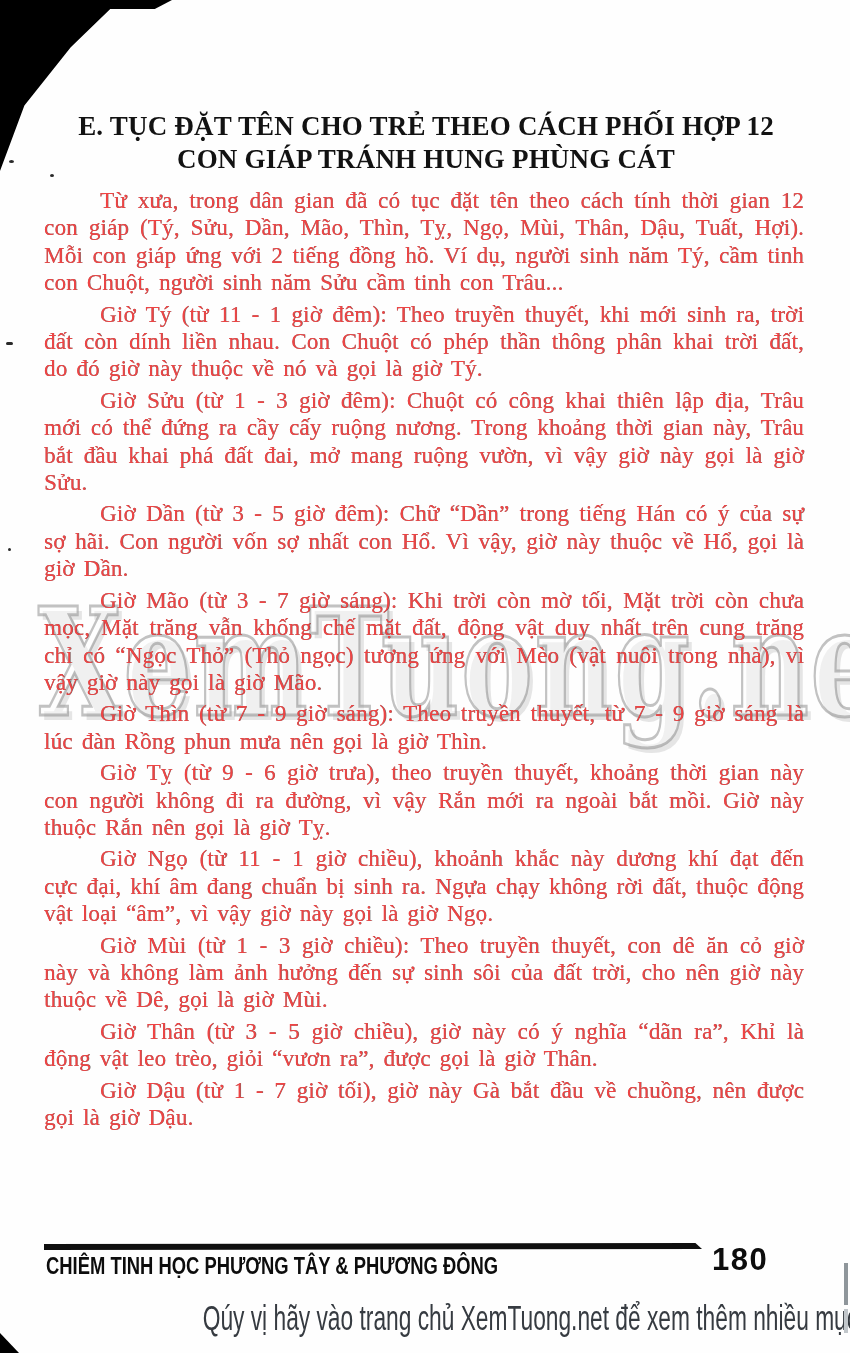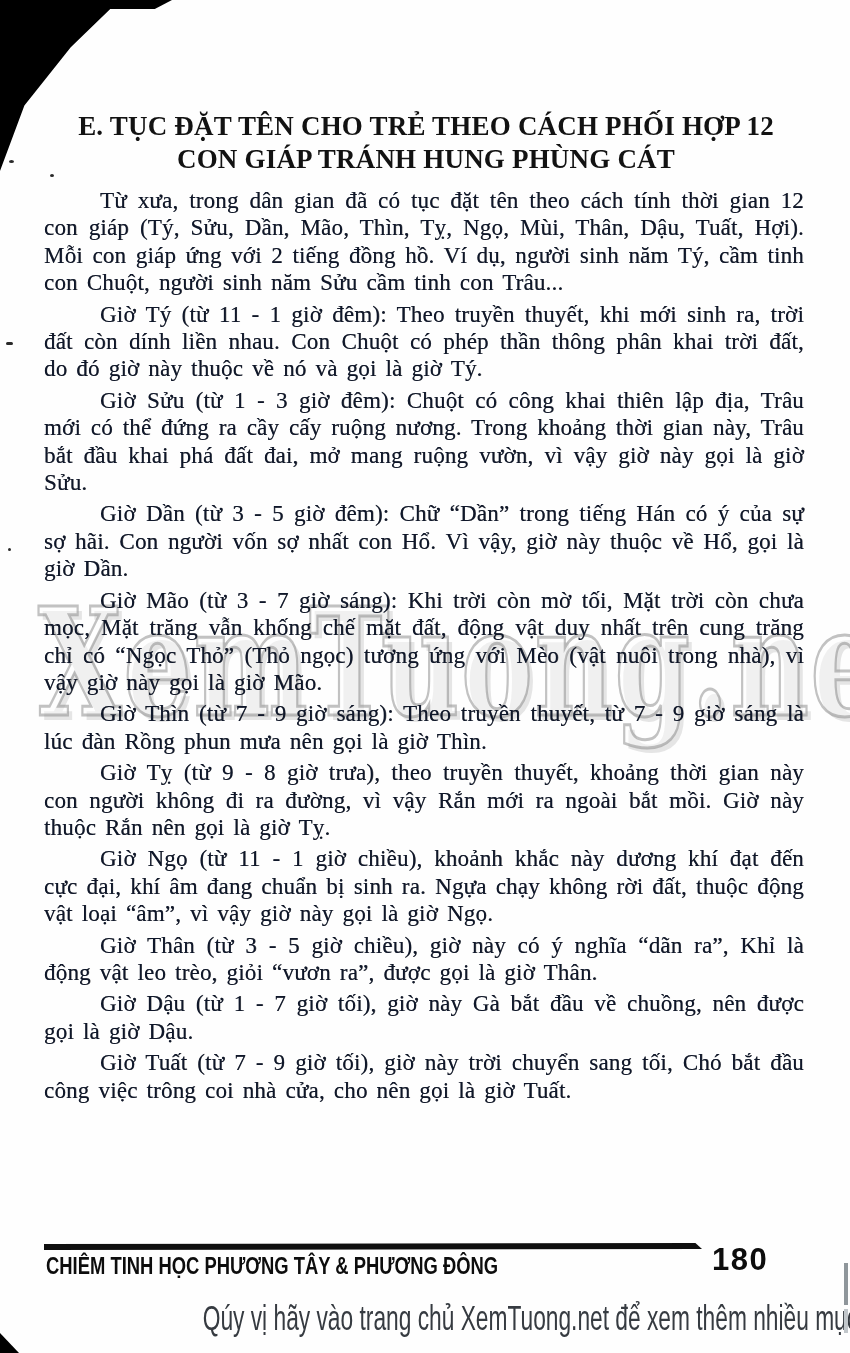--- a/index.html
+++ b/index.html
@@ -7,21 +7,21 @@
   .page{position:relative;width:850px;height:1353px;background:#fefefe;overflow:hidden;}
 
   
   .content{position:absolute;left:44px;top:110px;width:764px;z-index:2;color:#161616;}
   .heading{margin:0 0 11px 0;text-align:center;
     font:700 27px/33px "Liberation Serif","DejaVu Serif",serif;
     color:#121212;letter-spacing:0.2px;}
   .heading .hl{display:block;}
   .body-p{margin:0 4px 4px 0;text-indent:56px;text-align:justify;
     font:400 23px/27.4px "Liberation Serif","DejaVu Serif",serif;
-    color:#0f172a;word-spacing:3px;letter-spacing:0.2px;
+    color:#ef4444;word-spacing:3px;letter-spacing:0.2px;
     text-shadow:0.3px 0 0 rgba(10,10,10,0.6);}
 
   
   .watermark{position:absolute;left:38px;top:580px;z-index:1;white-space:nowrap;
     font:700 150px/1.1 "DejaVu Serif","Liberation Serif",serif;letter-spacing:2px;
     color:rgba(255,255,255,0.4);
     -webkit-text-stroke:3px rgba(128,128,128,0.48);
     text-shadow:6px 5px 0 rgba(155,155,155,0.25);
     transform:scaleX(0.72);transform-origin:left top;pointer-events:none;}
 
@@ -75,25 +75,25 @@
       <span class="hl">E.  TỤC ĐẶT TÊN CHO TRẺ THEO CÁCH PHỐI HỢP 12</span>
       <span class="hl">CON GIÁP TRÁNH HUNG PHÙNG CÁT</span>
     </h1>
     <div id="paragraphs">
         <p class="body-p">Từ xưa, trong dân gian đã có tục đặt tên theo cách tính thời gian 12 con giáp (Tý, Sửu, Dần, Mão, Thìn, Tỵ, Ngọ, Mùi, Thân, Dậu, Tuất, Hợi). Mỗi con giáp ứng với 2 tiếng đồng hồ. Ví dụ, người sinh năm Tý, cầm tinh con Chuột, người sinh năm Sửu cầm tinh con Trâu...</p>
         <p class="body-p">Giờ Tý (từ 11 - 1 giờ đêm): Theo truyền thuyết, khi mới sinh ra, trời đất còn dính liền nhau. Con Chuột có phép thần thông phân khai trời đất, do đó giờ này thuộc về nó và gọi là giờ Tý.</p>
         <p class="body-p">Giờ Sửu (từ 1 - 3 giờ đêm): Chuột có công khai thiên lập địa, Trâu mới có thể đứng ra cầy cấy ruộng nương. Trong khoảng thời gian này, Trâu bắt đầu khai phá đất đai, mở mang ruộng vườn, vì vậy giờ này gọi là giờ Sửu.</p>
         <p class="body-p">Giờ Dần (từ 3 - 5 giờ đêm): Chữ “Dần” trong tiếng Hán có ý của sự sợ hãi. Con người vốn sợ nhất con Hổ. Vì vậy, giờ này thuộc về Hổ, gọi là giờ Dần.</p>
         <p class="body-p">Giờ Mão (từ 3 - 7 giờ sáng): Khi trời còn mờ tối, Mặt trời còn chưa mọc, Mặt trăng vẫn khống chế mặt đất, động vật duy nhất trên cung trăng chỉ có “Ngọc Thỏ” (Thỏ ngọc) tương ứng với Mèo (vật nuôi trong nhà), vì vậy giờ này gọi là giờ Mão.</p>
         <p class="body-p">Giờ Thìn (từ 7 - 9 giờ sáng): Theo truyền thuyết, từ 7 - 9 giờ sáng là lúc đàn Rồng phun mưa nên gọi là giờ Thìn.</p>
-        <p class="body-p">Giờ Tỵ (từ 9 - 8 giờ trưa), theo truyền thuyết, khoảng thời gian này con người không đi ra đường, vì vậy Rắn mới ra ngoài bắt mồi. Giờ này thuộc Rắn nên gọi là giờ Tỵ.</p>
+        <p class="body-p">Giờ Tỵ (từ 9 - 6 giờ trưa), theo truyền thuyết, khoảng thời gian này con người không đi ra đường, vì vậy Rắn mới ra ngoài bắt mồi. Giờ này thuộc Rắn nên gọi là giờ Tỵ.</p>
         <p class="body-p">Giờ Ngọ (từ 11 - 1 giờ chiều), khoảnh khắc này dương khí đạt đến cực đại, khí âm đang chuẩn bị sinh ra. Ngựa chạy không rời đất, thuộc động vật loại “âm”, vì vậy giờ này gọi là giờ Ngọ.</p>
+        <p class="body-p">Giờ Mùi (từ 1 - 3 giờ chiều): Theo truyền thuyết, con dê ăn cỏ giờ này và không làm ảnh hưởng đến sự sinh sôi của đất trời, cho nên giờ này thuộc về Dê, gọi là giờ Mùi.</p>
         <p class="body-p">Giờ Thân (từ 3 - 5 giờ chiều), giờ này có ý nghĩa “dãn ra”, Khỉ là động vật leo trèo, giỏi “vươn ra”, được gọi là giờ Thân.</p>
         <p class="body-p">Giờ Dậu (từ 1 - 7 giờ tối), giờ này Gà bắt đầu về chuồng, nên được gọi là giờ Dậu.</p>
-        <p class="body-p">Giờ Tuất (từ 7 - 9 giờ tối), giờ này trời chuyển sang tối, Chó bắt đầu công việc trông coi nhà cửa, cho nên gọi là giờ Tuất.</p>
       </div>
   </div>
 
   <div class="footer-rule"></div>
   <div class="footer-title">CHIÊM TINH HỌC PHƯƠNG TÂY &amp; PHƯƠNG ĐÔNG</div>
   <div class="page-number">180</div>
 
   <div class="promo">
     <span class="promo-inner">Qúy vị hãy vào trang chủ XemTuong.net để xem thêm nhiều mục hay khác</span>
   </div>

